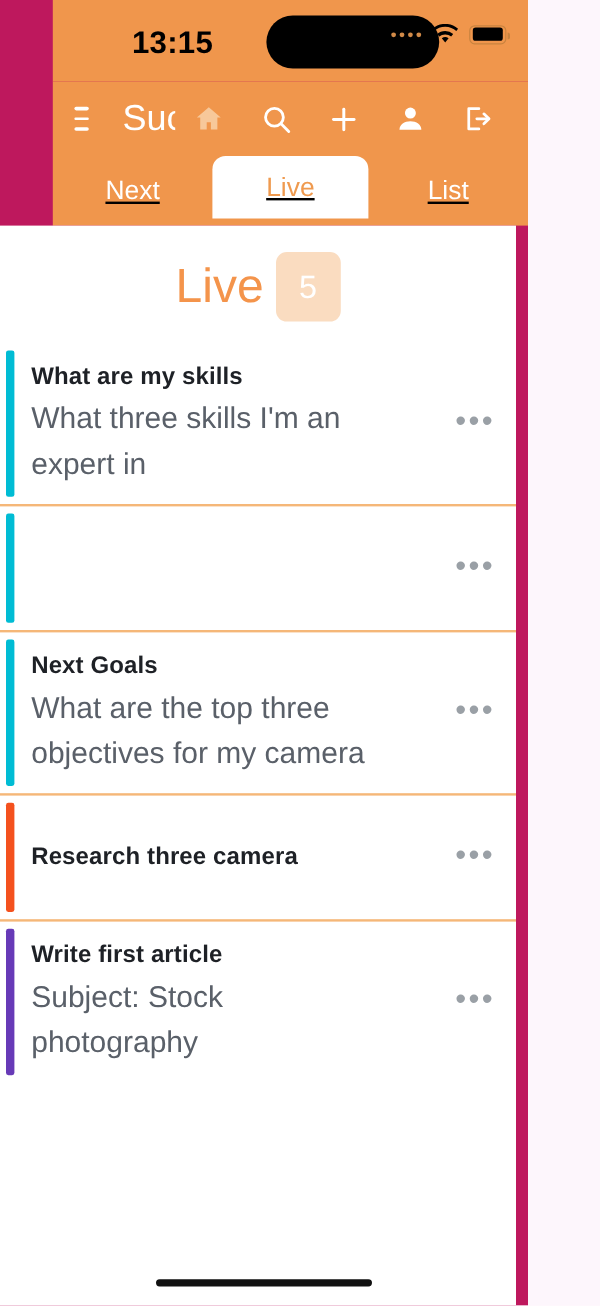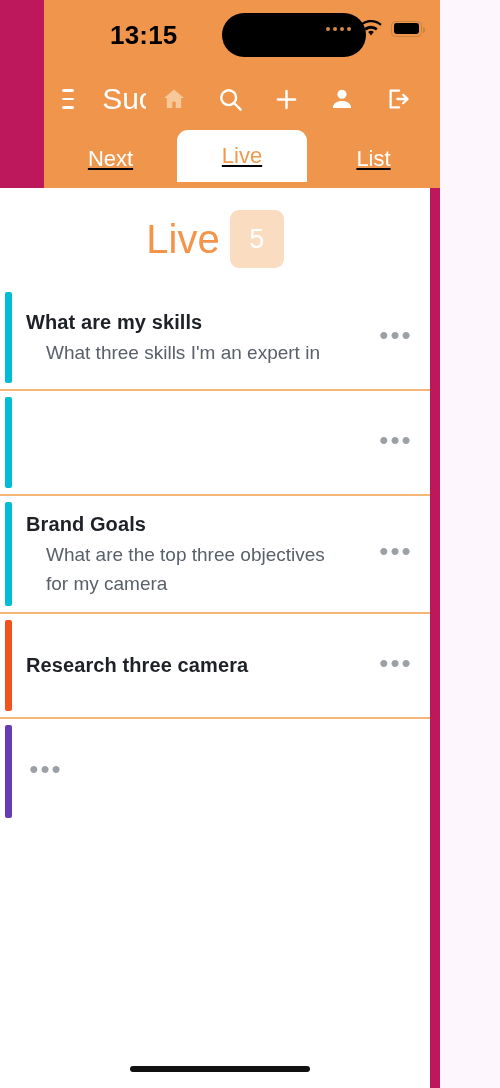--- a/index.html
+++ b/index.html
@@ -101,21 +101,21 @@
   .item-bar {
     position:absolute; left:5px; top:6px; bottom:6px;
     width:7px; border-radius:2px;
   }
   .item-body { flex:1; min-width:0; }
   .item-title {
     font-size:20px; font-weight:bold; color:#1e2126;
     line-height:1.45; letter-spacing:0.1px;
   }
   .item-sub {
-    font-size:19px; color:#5a6069; line-height:1.5; margin-top:2px;margin-left:20px;
+    font-size:25px; color:#5a6069; line-height:1.5; margin-top:2px;
   }
   .item-menu {
     flex:0 0 auto; width:40px; display:flex; align-items:center;
     justify-content:center; align-self:center; cursor:pointer;
     color:#9aa0a6; font-size:26px; letter-spacing:2px; line-height:1;
     padding-bottom:6px;
   }
 
   .home-indicator {
     position:absolute; left:50%; transform:translateX(-50%);
@@ -218,36 +218,40 @@
       <div class="item">
         <span class="item-bar" style="background:#00bcd4"></span>
         <div class="item-body">
         </div>
         <div class="item-menu">•••</div>
       </div>
 
       <div class="item">
         <span class="item-bar" style="background:#00bcd4"></span>
         <div class="item-body">
-          <div class="item-title">Brand Goals</div>
+          <div class="item-title">Next Goals</div>
           <div class="item-sub">What are the top three objectives for my camera</div>
         </div>
         <div class="item-menu">•••</div>
       </div>
 
       <div class="item">
         <span class="item-bar" style="background:#f4511e"></span>
         <div class="item-body">
           <div class="item-title">Research three camera</div>
         </div>
         <div class="item-menu">•••</div>
       </div>
 
       <div class="item" style="border-bottom:none;">
         <span class="item-bar" style="background:#673ab7"></span>
+        <div class="item-body">
+          <div class="item-title">Write first article</div>
+          <div class="item-sub">Subject: Stock photography</div>
+        </div>
         <div class="item-menu">•••</div>
       </div>
 
     </div>
   </div>
 
   <div class="home-indicator"></div>
 </div>
 
 </body></html>

